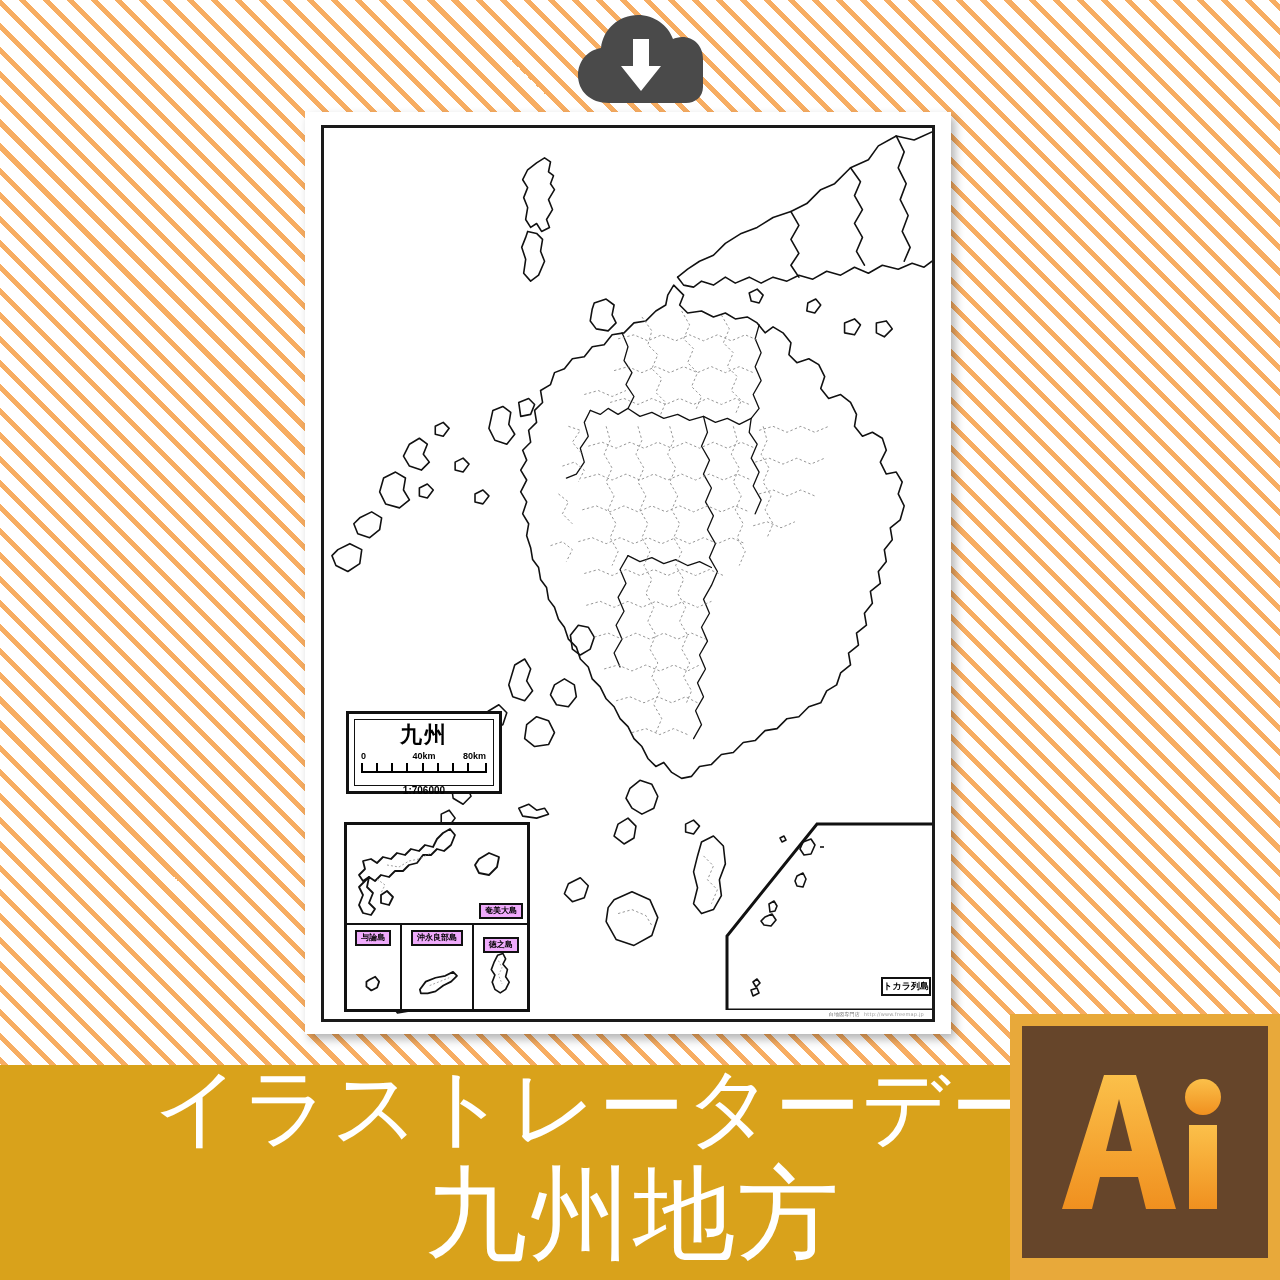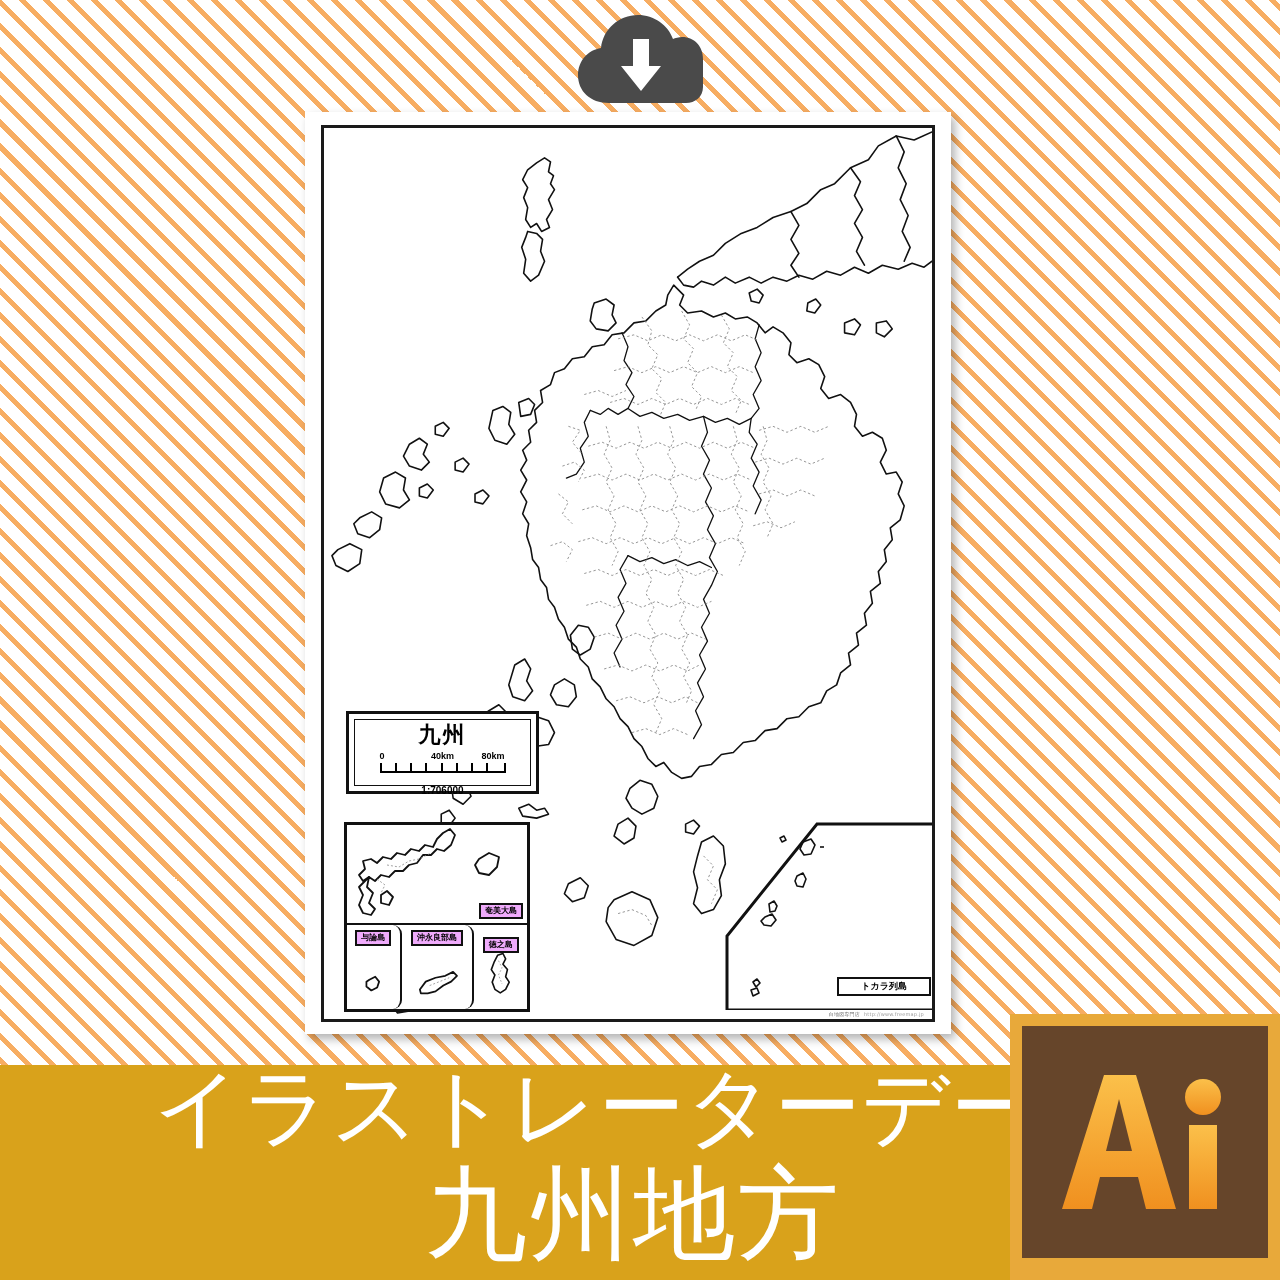--- a/index.html
+++ b/index.html
@@ -85,21 +85,21 @@
     width: 100%;
     height: 100%;
     display: block;
   }
 
   
   #title-block {
     position: absolute;
     left: 22px;
     top: 583px;
-    width: 193px;
+    width: 156px;
     height: 83px;
     background: #ffffff;
     border: 3px solid #111;
     box-sizing: border-box;
     z-index: 4;
   }
   #title-block-inner {
     position: absolute;
     left: 5px; top: 5px; right: 5px; bottom: 5px;
     border: 1.5px solid #111;
@@ -184,21 +184,20 @@
     top: 100px;
     bottom: 0;
     display: flex;
   }
   .inset-cell {
     position: relative;
     flex: 1 1 0;
     border-right: 2px solid #111;
     box-sizing: border-box;
     overflow: hidden;
-    border-radius: 9px;
   }
   .inset-cell:last-child { border-right: none; margin-top: 7px; }
   .inset-cell.wide { flex: 1.35 1 0; }
 
   .inset-label {
     position: absolute;
     background: #f0abfc;
     border: 2px solid #111;
     font-size: 8px;
     font-weight: bold;
@@ -227,21 +226,21 @@
   #tokara-svg { position:absolute; left:0; top:0; width:100%; height:100%; }
   #label-tokara {
     position: absolute;
     right: 6px;
     bottom: 14px;
     background: #fff;
     border: 2px solid #111;
     font-size: 9px;
     font-weight: bold;
     color: #000;
-    padding: 2px 22px;
+    padding: 2px 0;
     line-height: 11px;
     white-space: nowrap;
     font-family: "DejaVu Sans", "Liberation Sans", sans-serif;
     z-index: 2;
   }
 
   
   #credit {
     position: absolute;
     right: 8px;

